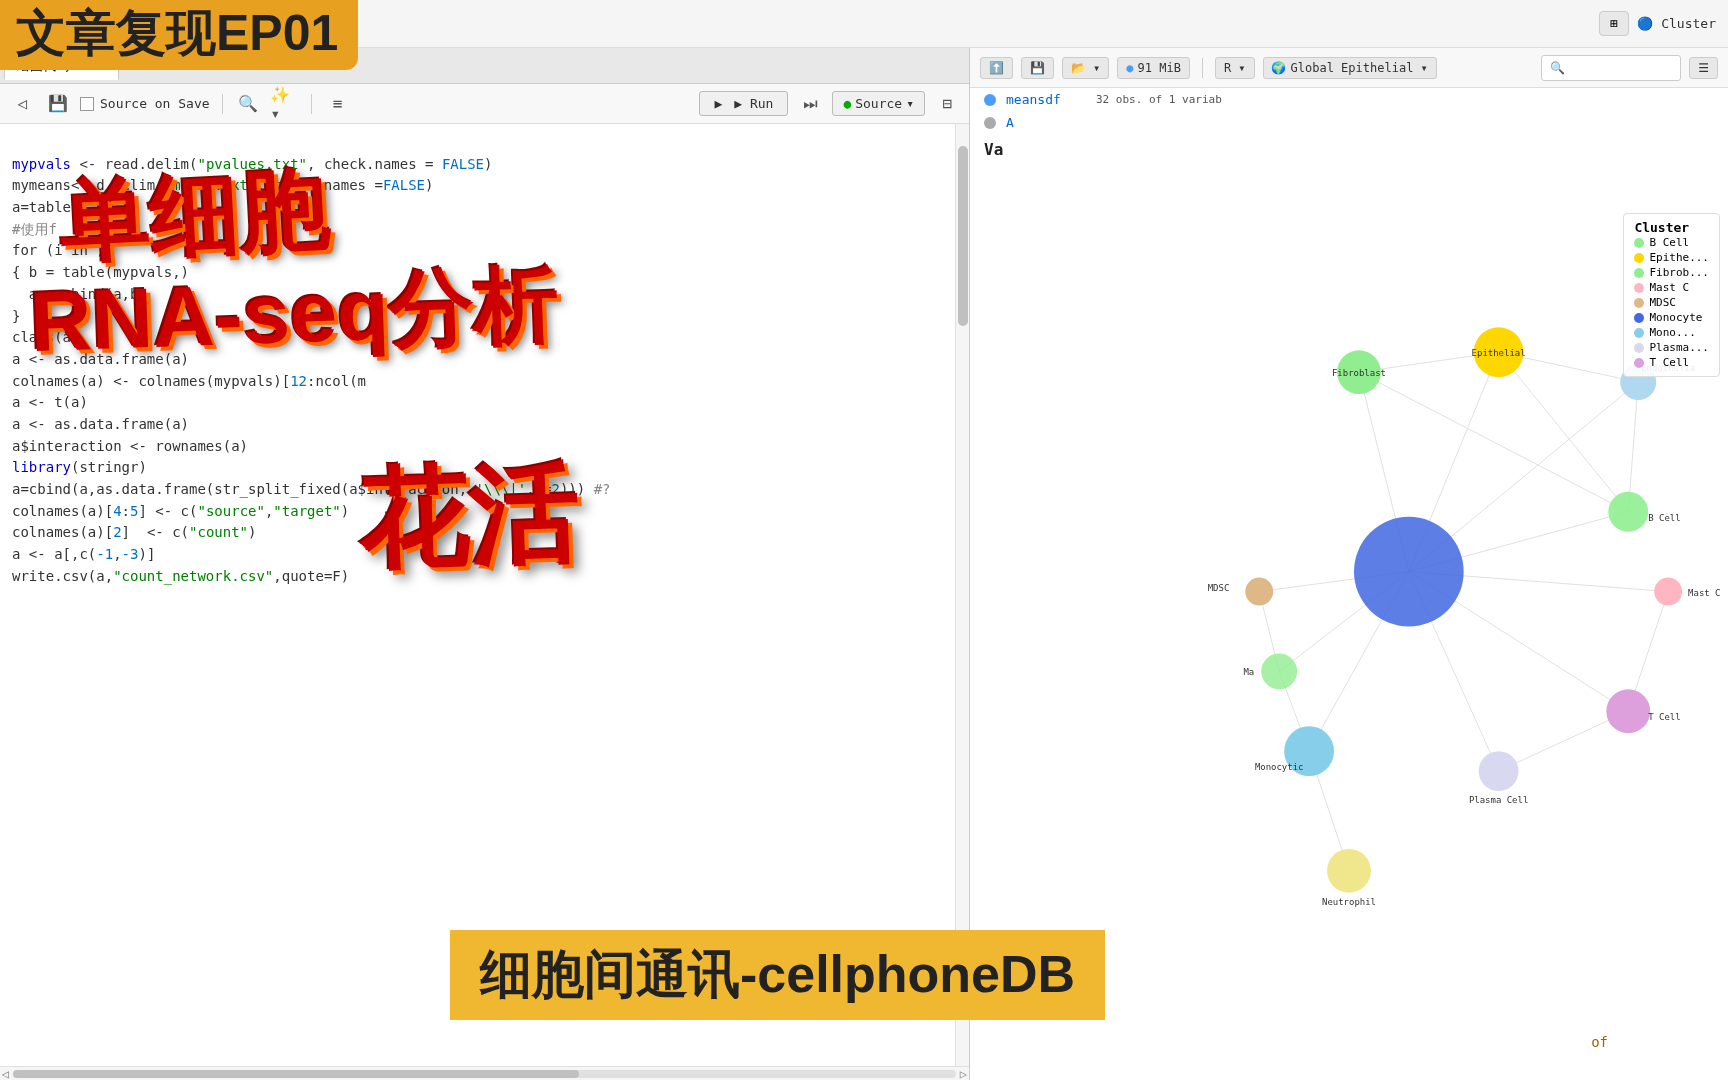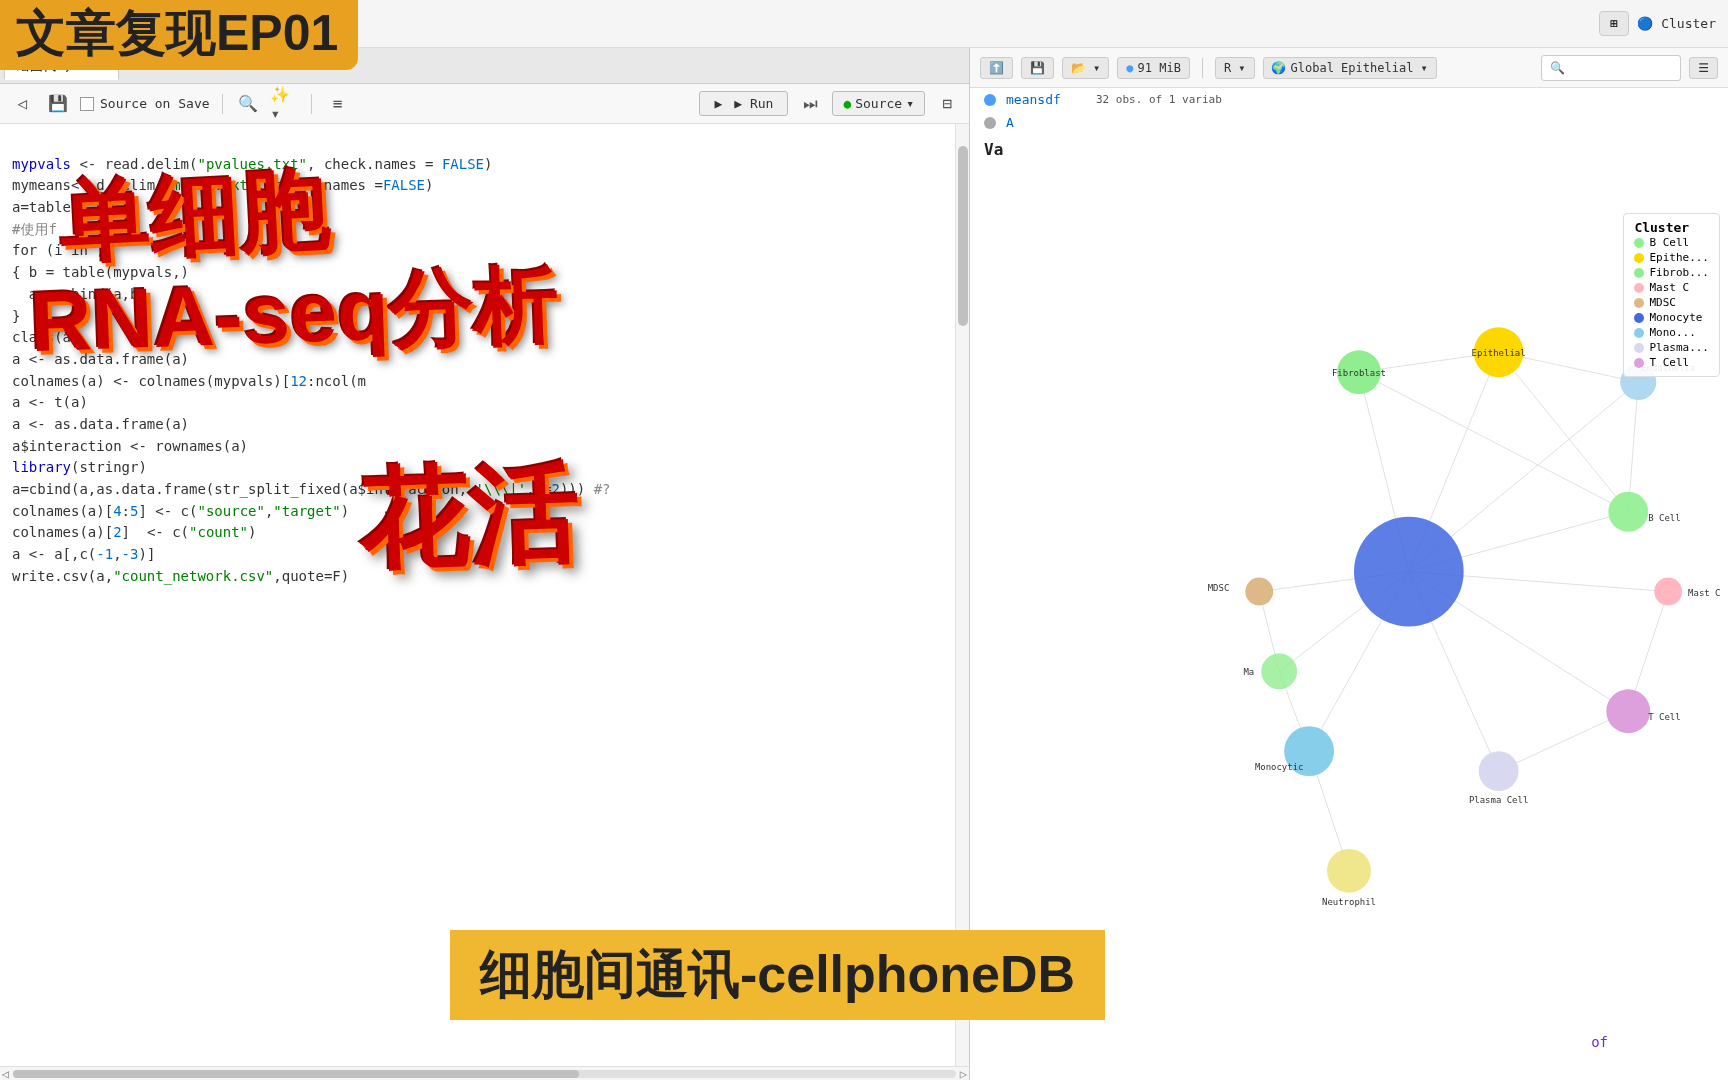--- a/index.html
+++ b/index.html
@@ -444,21 +444,21 @@
       flex-shrink: 0;
     }
 
     
     .pagination-area {
       position: absolute;
       right: 120px;
       bottom: 30px;
       z-index: 20;
       font-size: 14px;
-      color: #6d28d9;
+      color: #a16207;
       display: flex;
       align-items: center;
       gap: 4px;
     }
   </style>
 </head>
 <body>
 
 <div class="menu-bar" data-name="menu-bar">
   <span data-name="menu-profile" class="menu-item">Profile</span>

